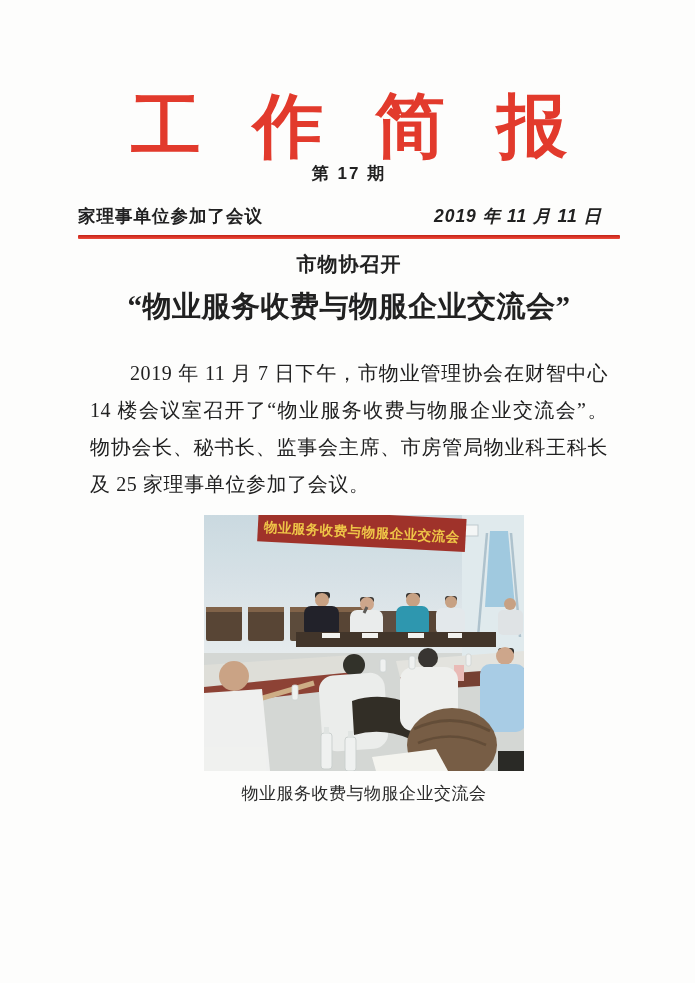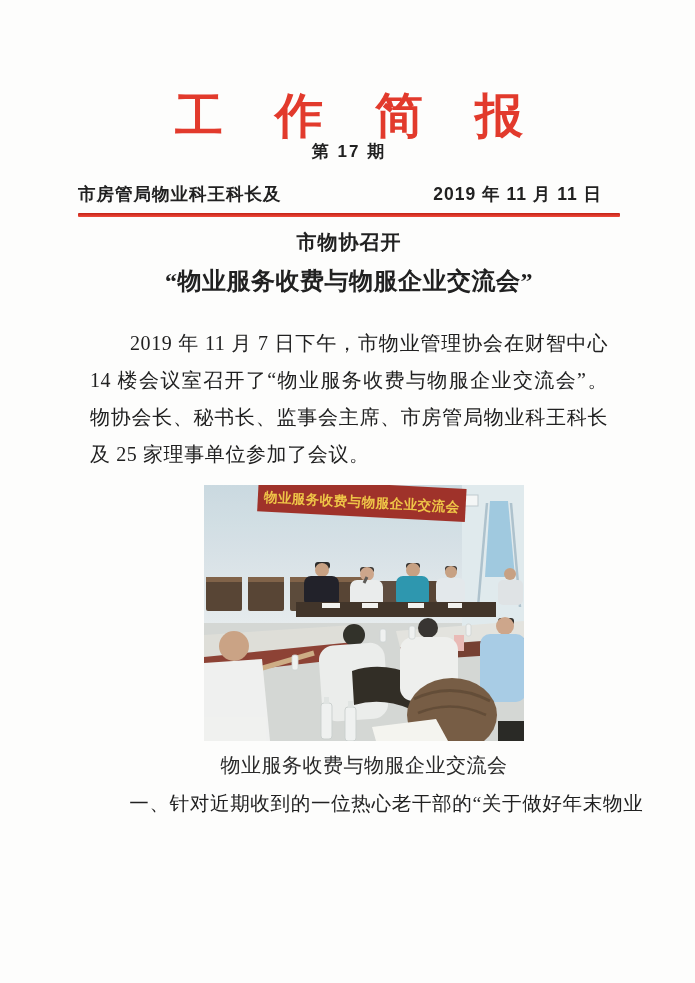--- a/index.html
+++ b/index.html
@@ -9,21 +9,21 @@
     margin:0 auto;
     background:#fdfdfc;
     box-sizing:border-box;
     padding:0 75px 0 78px;
     font-family:"Liberation Serif","DejaVu Serif",serif;
     color:#212121;
     overflow:hidden;
   }
   .masthead-title{
     margin:92px 0 0 0;
-    font-size:48px;
+    font-size:70px;
     line-height:1;
     font-weight:bold;
     color:#e23a2c;
     text-align:center;
     letter-spacing:52px;
     text-indent:52px;
     white-space:nowrap;
   }
   .issue{
     text-align:center;
@@ -35,39 +35,39 @@
   .masthead-row{
     margin-top:19px;
     display:flex;
     justify-content:space-between;
     align-items:baseline;
     font-size:17.5px;
     font-weight:bold;
     font-family:"Liberation Sans","DejaVu Sans",sans-serif;
   }
   .masthead-row .org{letter-spacing:1px;}
-  .masthead-row .date{letter-spacing:1px;padding-right:18px;}
+  .masthead-row .date{letter-spacing:1px;padding-right:18px;font-style:italic;}
   .red-rule{
     margin-top:7px;
     height:4px;
     background:linear-gradient(#c22217,#ef4a3a);
     border-radius:1px;
   }
   .headline-1{
     margin:12px 0 0 0;
     text-align:center;
     font-size:20px;
     font-weight:bold;
     letter-spacing:1px;
     font-family:Liberation Serif, serif;
   }
   .headline-2{
     margin:9px 0 0 0;
     text-align:center;
-    font-size:24px;
+    font-size:29px;
     font-weight:bold;
     letter-spacing:0.5px;
   }
   .body-para{
     margin:12px;
     font-size:20px;
     line-height:37px;
     letter-spacing:0.6px;
     text-align:justify;
     text-indent:2em;
@@ -78,37 +78,37 @@
   .photo-figure{
     margin:10px 0 0 126px;
     width:320px;
     height:256px;
   }
   .photo-figure svg{display:block;}
   .photo-caption{
     margin:11px 0 0 126px;
     width:320px;
     text-align:center;
-    font-size:20px;
+    font-size:17px;
     letter-spacing:0.5px;
     color:#2a2a2a;
     font-family:Liberation Mono, monospace;
   }
 </style>
 </head>
 <body>
 
 <div class="page">
 
   <h1 class="masthead-title">工作简报</h1>
 
   <div class="issue">第 17 期</div>
 
   <div class="masthead-row">
-    <span class="org">市房管局物业科王科长及</span>
+    <span class="org">家理事单位参加了会议</span>
     <span class="date">2019 年 11 月 11 日</span>
   </div>
 
   <div class="red-rule"></div>
 
   <h2 class="headline-1">市物协召开</h2>
   <h2 class="headline-2">“物业服务收费与物服企业交流会”</h2>
 
   <p class="body-para p1">2019 年 11 月 7 日下午，市物业管理协会在财智中心 14 楼会议室召开了“物业服务收费与物服企业交流会”。物协会长、秘书长、监事会主席、市房管局物业科王科长及 25 家理事单位参加了会议。</p>
 
@@ -221,15 +221,14 @@
 
         <polygon points="168,242 232,234 244,256 172,256" fill="#f4f4ef"></polygon>
 
         <rect width="320" height="256" fill="#ffffff" opacity="0.06"></rect>
       </g>
     </svg>
   </figure>
 
   <div class="photo-caption">物业服务收费与物服企业交流会</div>
 
-  <p class="body-para p3">一、针对近期收到的一位热心老干部的“关于做好年末物业</p>
 
 </div>
 
 </body></html>

